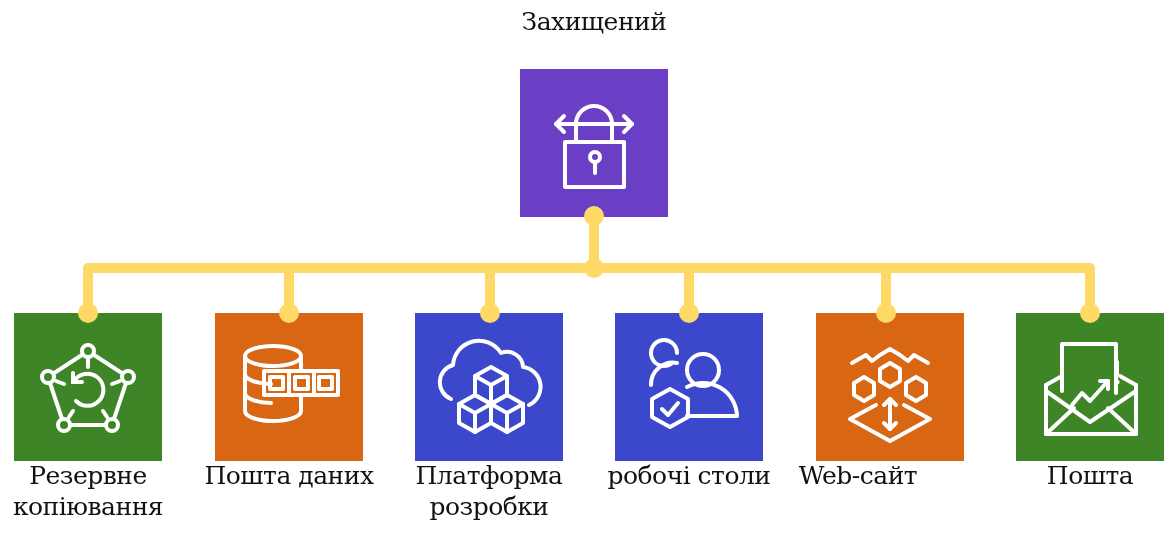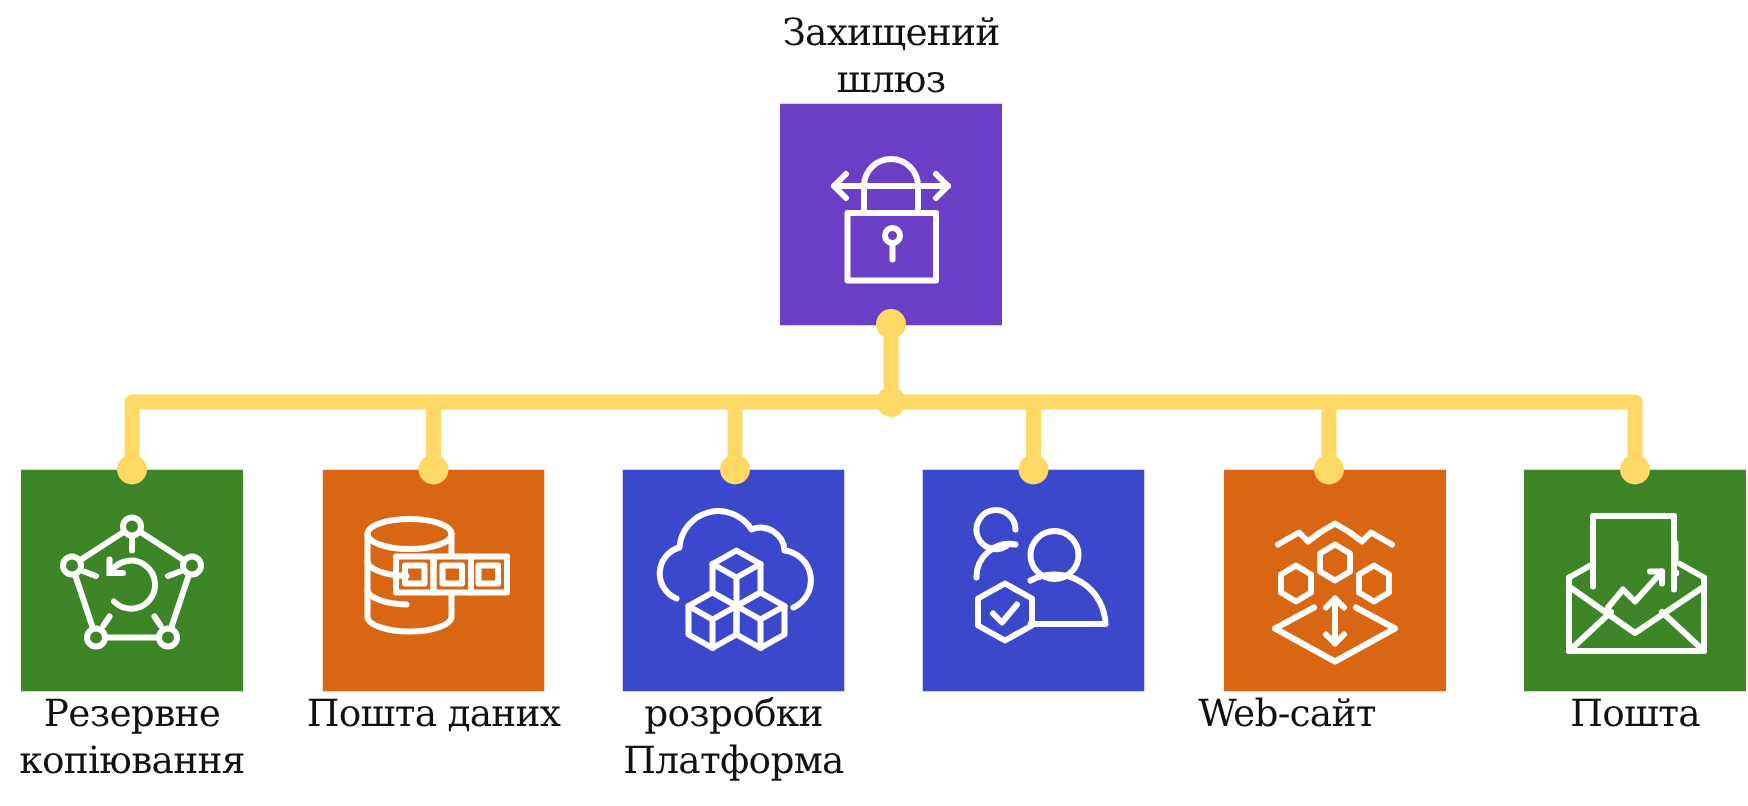--- a/index.html
+++ b/index.html
@@ -19,21 +19,20 @@
     <path d="M88 313 L88 268 L1090 268 L1090 313"></path>
     <path d="M289 268 L289 313"></path>
     <path d="M490 268 L490 313"></path>
     <path d="M689 268 L689 313"></path>
     <path d="M886 268 L886 313"></path>
   </g>
 </svg>
 
 <div class="label" style="left:494px; top:6px; width:200px;">
   <div>Захищений</div>
-  <div>шлюз</div>
 </div>
 
 <div class="box" id="root-box">
   <svg viewBox="0 0 148 148">
     <rect width="148" height="148" fill="#6A3FC5"></rect>
     <g stroke="#fff" stroke-width="4" fill="none" stroke-linecap="round" stroke-linejoin="round">
       <path d="M56 72 L56 55 A18 18 0 0 1 92 55 L92 72"></path>
       <path d="M36 55 L112 55"></path>
       <path d="M44 47 L36 55 L44 63"></path>
       <path d="M104 47 L112 55 L104 63"></path>
@@ -162,24 +161,25 @@
 
 <div class="label" style="left:-12px; top:460px; width:200px;">
   <div>Резервне</div>
   <div>копіювання</div>
 </div>
 <div class="label" style="left:189px; top:460px; width:200px;">
   <div>Пошта даних</div>
   <div></div>
 </div>
 <div class="label" style="left:389px; top:460px; width:200px;">
+  <div>Платформа</div>
   <div>розробки</div>
-  <div>Платформа</div>
 </div>
 <div class="label" style="left:589px; top:460px; width:200px;">
+  <div>робочі столи</div>
 </div>
 <div class="label" style="left:758px; top:460px; width:200px;">
   <div>Web-сайт</div>
   <div></div>
 </div>
 <div class="label" style="left:990px; top:460px; width:200px;">
   <div>Пошта</div>
   <div></div>
 </div>
 

